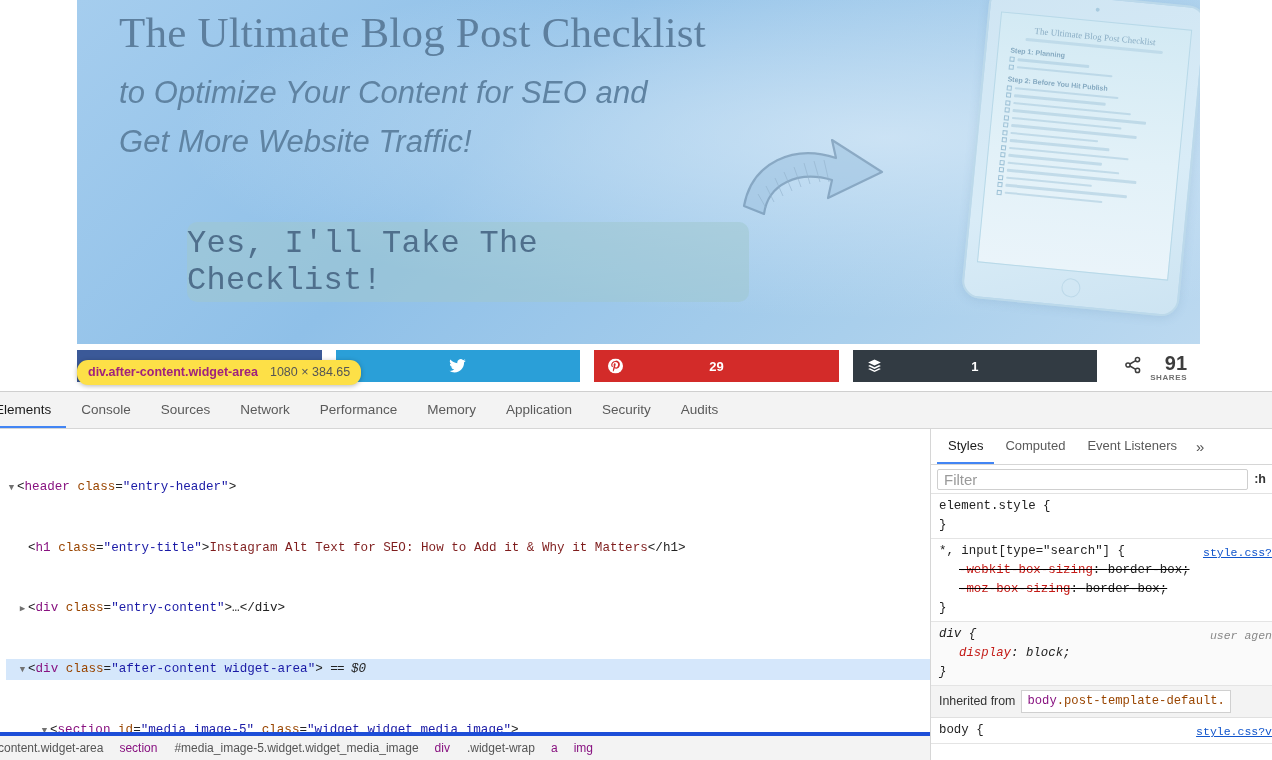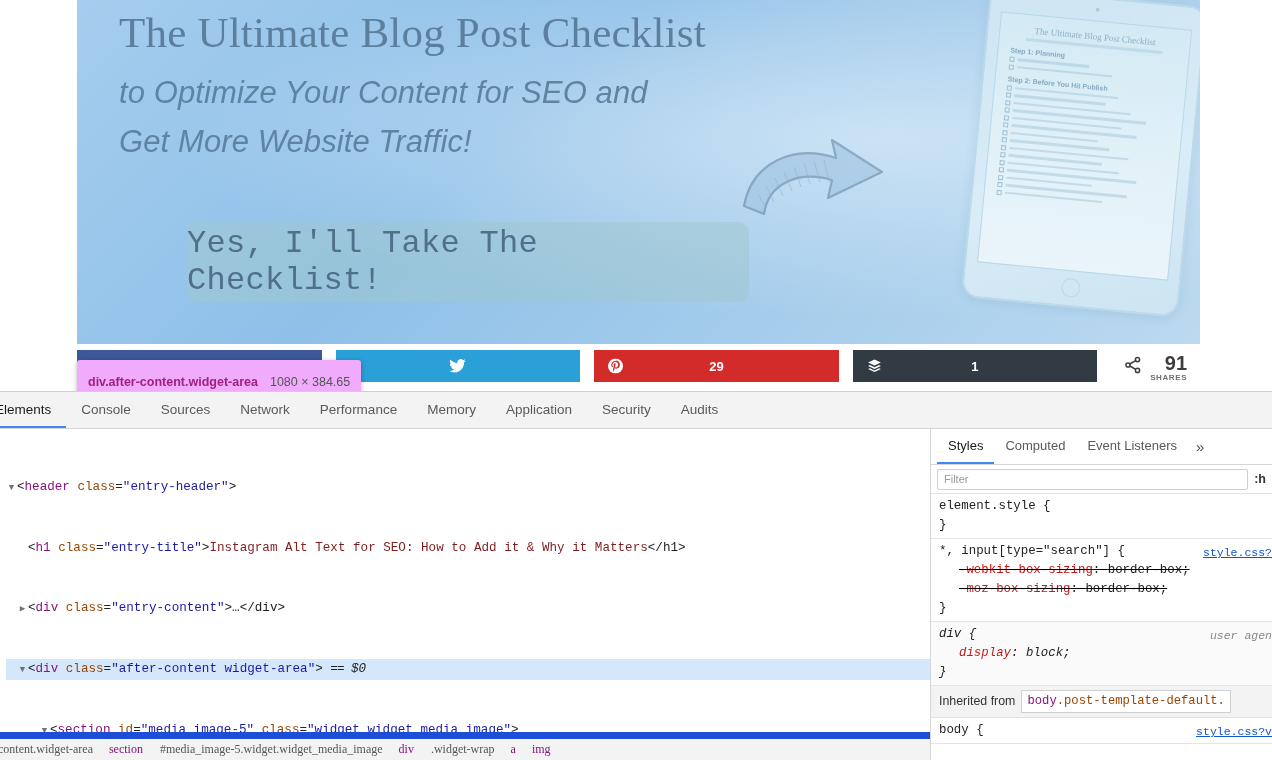--- a/index.html
+++ b/index.html
@@ -120,23 +120,23 @@
   .sb-total {
     width: 90px; margin-top: 6px; display: flex; align-items: center; gap: 8px;
     color: #444; justify-content: center;
   }
   .sb-total .tot-num { font-size: 20px; font-weight: bold; line-height: 1; color: #3d3d3d; }
   .sb-total .tot-lbl { font-size: 8px; font-weight: bold; letter-spacing: .6px; color: #707070; }
 
   
   .inspect-tip {
     position: absolute; left: 77px; top: 360px; z-index: 40;
-    background: #f0abfc; border-radius: 3px;
+    background: #fde047; border-radius: 11px;
     box-shadow: 0 1px 5px rgba(0,0,0,.28);
-    padding: 15px 11px 6px; display: flex; align-items: baseline; gap: 12px;
+    padding: 5px 11px 6px; display: flex; align-items: baseline; gap: 12px;
     white-space: nowrap;
   }
   .inspect-tip .sel { font-size: 12.5px; font-weight: bold; color: #a0227d; }
   .inspect-tip .dim { font-size: 12.5px; color: #555; }
 
   
   .devtools {
     position: absolute; left: 0; top: 391px; width: 1272px; height: 369px;
     background: #fff; border-top: 1px solid #cfcfcf;
     font-family: "Liberation Sans", sans-serif;
@@ -174,23 +174,23 @@
   .val  { color: #1a1aa6; }
   .punc { color: #222; }
   .eq   { color: #222; }
   .txt  { color: #7f1d1d; }
   .dollar { color: #222; font-style: italic; }
   .eqeq { color: #222; letter-spacing: -1px; }
 
   
   .crumbs {
     position: absolute; left: 0; right: 0; bottom: 0; height: 28px;
-    background: #f3f3f3; border-top: 7px solid #1d4ed8;
+    background: #f3f3f3; border-top: 4px solid #1d4ed8;
     display: flex; align-items: center; gap: 0;
-    font-family: Liberation Serif, serif; font-size: 12px;
+    font-family: Liberation Sans, sans-serif; font-size: 12px;
     padding-left: 0; overflow: hidden;
   }
   .crumb { padding: 0 8px; color: #555; cursor: pointer; white-space: nowrap; }
   .crumb.c-tag { color: #881280; }
   .crumb.c-mixed .t { color: #881280; }
   .crumb.c-mixed .c { color: #555; margin-left: 17px; }
   .crumb.first { padding-left: 0; margin-left: -2px; }
 
   
   .styles-panel { flex: 1; position: relative; background: #fff; overflow: hidden; }
@@ -204,21 +204,21 @@
   }
   .sp-tab.active { color: #1a1a1a; border-bottom-color: #4285f4; }
   .sp-more { display:flex; align-items:center; padding: 0 8px; color:#555; font-size: 15px; cursor: pointer; }
 
   .sp-filterrow {
     height: 29px; display: flex; align-items: center; gap: 6px;
     border-bottom: 1px solid #e2e2e2; padding: 0 6px; background: #fff;
   }
   .sp-filter {
     flex: 1; height: 21px; border: 1px solid #cfcfcf; border-radius: 2px;
-    padding: 0 6px; font-size: 11px; color: #a16207; outline: none;
+    padding: 0 6px; font-size: 15px; color: #a16207; outline: none;
     font-family: "Liberation Sans", sans-serif; background: #fff;
   }
   .sp-filter::placeholder { color: #9a9a9a; }
   .sp-hov { font-size: 12.5px; font-weight: bold; color: #333; cursor: pointer; white-space: nowrap; }
 
   .sp-rules {
     position: absolute; left: 0; right: 0; top: 65px; bottom: 0;
     font-family: "Liberation Mono", monospace; font-size: 12.4px; line-height: 19px;
     overflow: hidden;
   }

